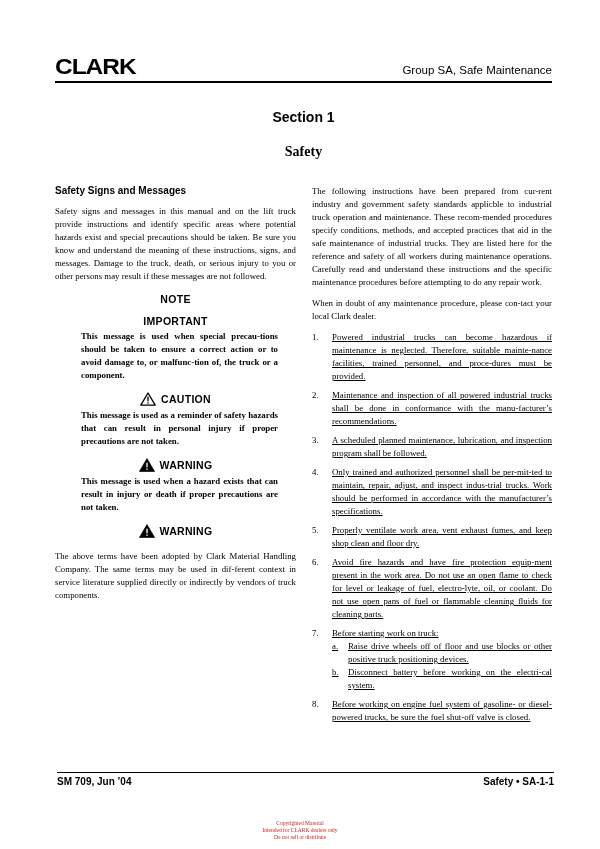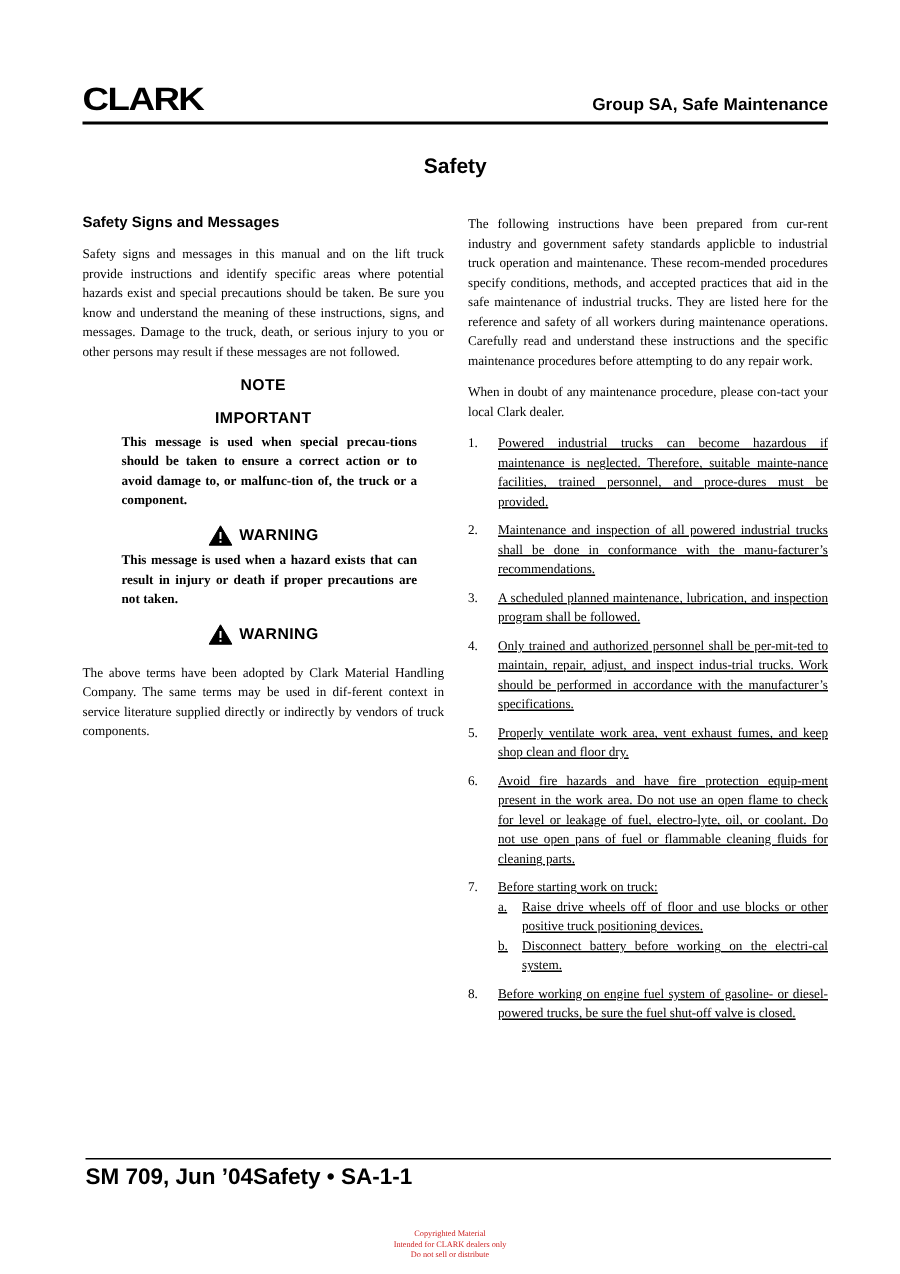--- a/index.html
+++ b/index.html
@@ -7,25 +7,25 @@
     width:600px;height:849px;background:#ffffff;position:relative;
     font-family:"Liberation Serif",serif;color:#000;overflow:hidden;
   }
   .content{position:absolute;left:55px;top:0;width:497px;}
   
   .header-row{display:flex;justify-content:space-between;align-items:flex-end;margin-top:54px;}
   .logo{
     font-family:"Liberation Sans",sans-serif;font-weight:bold;font-size:24px;
     letter-spacing:-1px;transform:scale(1.02,.9);transform-origin:left bottom;line-height:1;
   }
-  .header-right{font-family:"Liberation Sans",sans-serif;font-weight:bold;font-size:11.5px;line-height:1;padding-bottom:2px;}
+  .header-right{font-family:"Liberation Sans",sans-serif;font-weight:normal;font-size:11.5px;line-height:1;padding-bottom:2px;}
   .header-rule{border:none;border-top:2.5px solid #000;margin:3px 0 0 0;}
   
   .section-title{margin-top:26px;text-align:center;font-family:"Liberation Sans",sans-serif;font-weight:bold;font-size:14px;}
-  .section-sub{margin-top:19px;text-align:center;font-family:Liberation Sans, sans-serif;font-weight:bold;font-size:14px;}
+  .section-sub{margin-top:19px;text-align:center;font-family:Liberation Serif, serif;font-weight:bold;font-size:14px;}
   
   .columns{display:flex;gap:16px;margin-top:25px;}
   .col-left{width:241px;}
   .col-right{width:240px;}
   .col-heading{text-align:left;font-family:"Liberation Sans",sans-serif;font-weight:bold;font-size:10px;margin:0 0 9px 0;}
   p.body{font-size:8.8px;line-height:13px;text-align:justify;margin:0 0 8px 0;}
   
   .msg{margin:0 0 3px 0;}
   .msg-label-row{display:flex;justify-content:center;align-items:center;gap:5px;margin:10px 0 3px 0;}
   .msg-label{font-family:"Liberation Sans",sans-serif;font-weight:bold;font-size:10.5px;letter-spacing:.3px;}
@@ -35,35 +35,36 @@
   .list{margin-top:2px;}
   .list-item{display:flex;margin:0 0 6px 0;}
   .list-num{flex:0 0 20px;font-size:8.8px;line-height:13px;}
   .list-text{flex:1;font-size:8.8px;line-height:13px;text-align:justify;text-decoration:underline;}
   .sub-item{display:flex;margin:0;}
   .sub-num{flex:0 0 16px;font-size:8.8px;line-height:13px;}
   .sub-text{flex:1;font-size:8.8px;line-height:13px;text-align:justify;}
   
   .footer{position:absolute;left:57px;right:46px;top:772px;}
   .footer-rule{border:none;border-top:1.5px solid #000;margin:0 0 3px 0;}
-  .footer-row{display:flex;font-family:"Liberation Sans",sans-serif;font-weight:bold;font-size:15px;}
+  .footer-row{display:flex;justify-content:space-between;font-family:"Liberation Sans",sans-serif;font-weight:bold;font-size:10px;}
   
   .notice{position:absolute;left:0;right:0;top:820px;text-align:center;font-size:5.5px;line-height:7px;}
 </style>
 </head>
 <body>
 
 <div class="content">
 
   <div class="header-row">
     <div class="logo">CLARK</div>
     <div class="header-right">Group SA, Safe Maintenance</div>
   </div>
   <hr class="header-rule">
 
+  <div class="section-title">Section 1</div>
   <div class="section-sub">Safety</div>
 
   <div class="columns">
 
     <div class="col-left">
       <h2 class="col-heading">Safety Signs and Messages</h2>
       <p class="body">Safety signs and messages in this manual and on the lift truck provide instructions and identify specific areas where potential hazards exist and special precautions should be taken. Be sure you know and understand the meaning of these instructions, signs, and messages. Damage to the truck, death, or serious injury to you or other persons may result if these messages are not followed.</p>
 
       <div class="msg">
         <div class="msg-label-row">
@@ -71,20 +72,31 @@
         </div>
       </div>
 
       <div class="msg">
         <div class="msg-label-row">
           <span class="msg-label">IMPORTANT</span>
         </div>
         <p class="msg-body">This message is used when special precau-tions should be taken to ensure a correct action or to avoid damage to, or malfunc-tion of, the truck or a component.</p>
       </div>
 
+      <div class="msg">
+        <div class="msg-label-row">
+          <svg class="tri-icon" width="16" height="14" viewBox="0 0 24 21">
+            <path d="M12 1.5 L22.8 19.8 L1.2 19.8 Z" fill="#fff" stroke="#000" stroke-width="2" stroke-linejoin="round"></path>
+            <rect x="11" y="7" width="2" height="7" fill="#000"></rect>
+            <rect x="11" y="15.5" width="2" height="2" fill="#000"></rect>
+          </svg>
+          <span class="msg-label">CAUTION</span>
+        </div>
+        <p class="msg-body">This message is used as a reminder of safety hazards that can result in personal injury if proper precautions are not taken.</p>
+      </div>
 
       <div class="msg">
         <div class="msg-label-row">
           <svg class="tri-icon" width="16" height="14" viewBox="0 0 24 21">
             <path d="M12 0.8 L23.4 20.2 L0.6 20.2 Z" fill="#000" stroke="#000" stroke-width="1" stroke-linejoin="round"></path>
             <rect x="11" y="7" width="2" height="7" fill="#fff"></rect>
             <rect x="11" y="15.8" width="2" height="2" fill="#fff"></rect>
           </svg>
           <span class="msg-label">WARNING</span>
         </div>

